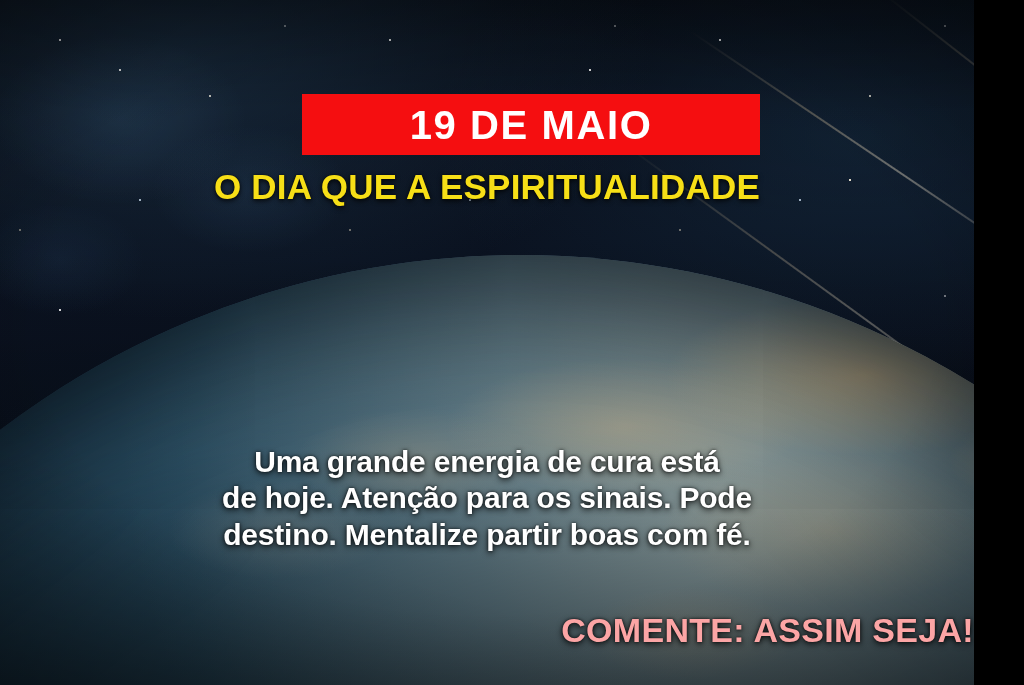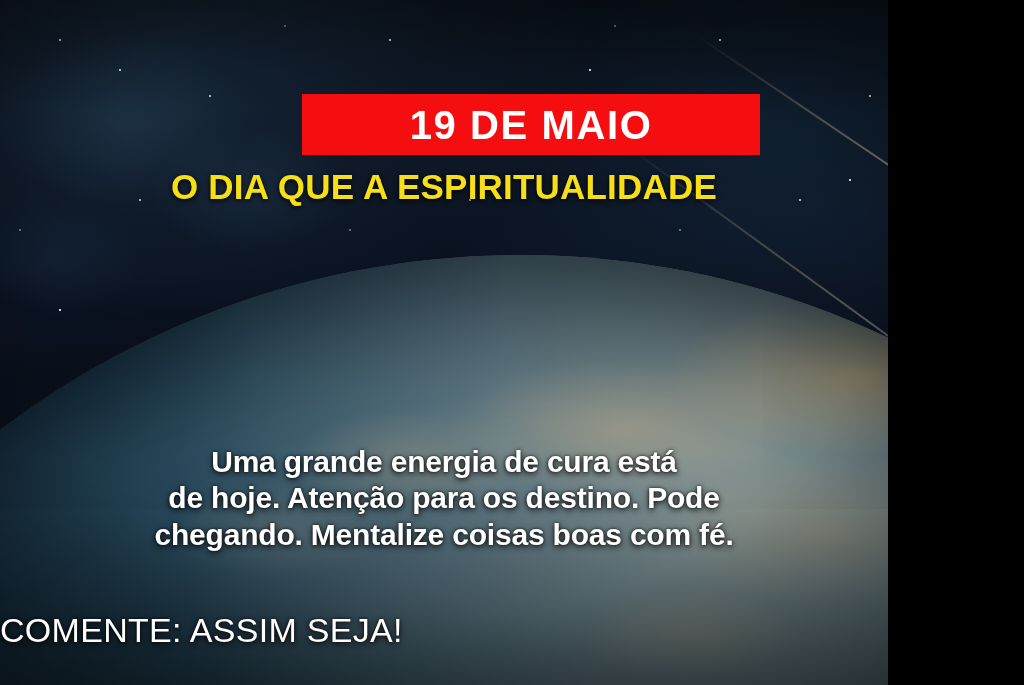--- a/index.html
+++ b/index.html
@@ -8,21 +8,21 @@
     padding: 0;
     background: #000;
   }
   body {
     font-family: "Liberation Sans", sans-serif;
   }
 
   
   #poster {
     position: relative;
-    width: 888px;
+    width: 974px;
     height: 685px;
     overflow: hidden;
     background: #05070d;
     user-select: none;
   }
 
   
   .space-base {
     position: absolute;
     inset: 0;
@@ -271,24 +271,24 @@
     padding: 0 73px;
   }
   .body-copy .bc-line { display: block; }
 
   
   .cta {
     position: absolute;
     left: 0;
     right: 0;
     top: 612px;
-    text-align: left;
-    color: #ffffff;
+    text-align: right;
+    color: #fca5a5;
     font-size: 34px;
-    font-weight: 400;
+    font-weight: 700;
     letter-spacing: 0.3px;
     line-height: 1.1;
     text-shadow: 0 2px 6px rgba(0,0,0,0.85), 0 0 3px rgba(0,0,0,0.7);
   }
 </style>
 </head>
 <body>
 
 <div id="poster">
 
@@ -320,20 +320,20 @@
     <div class="date-banner">
       <span class="date-banner-text">19 DE MAIO</span>
     </div>
 
     <div class="headline">
       <span class="hl-line">O DIA QUE A ESPIRITUALIDADE</span>
     </div>
 
     <div class="body-copy">
       <span class="bc-line">Uma grande energia de cura está</span>
-      <span class="bc-line">de hoje. Atenção para os destino. Pode</span>
-      <span class="bc-line">chegando. Mentalize coisas boas com fé.</span>
+      <span class="bc-line">de hoje. Atenção para os sinais. Pode</span>
+      <span class="bc-line">destino. Mentalize partir boas com fé.</span>
     </div>
 
     <div class="cta">COMENTE: ASSIM SEJA!</div>
 
   </div>
 </div>
 
 </body></html>

